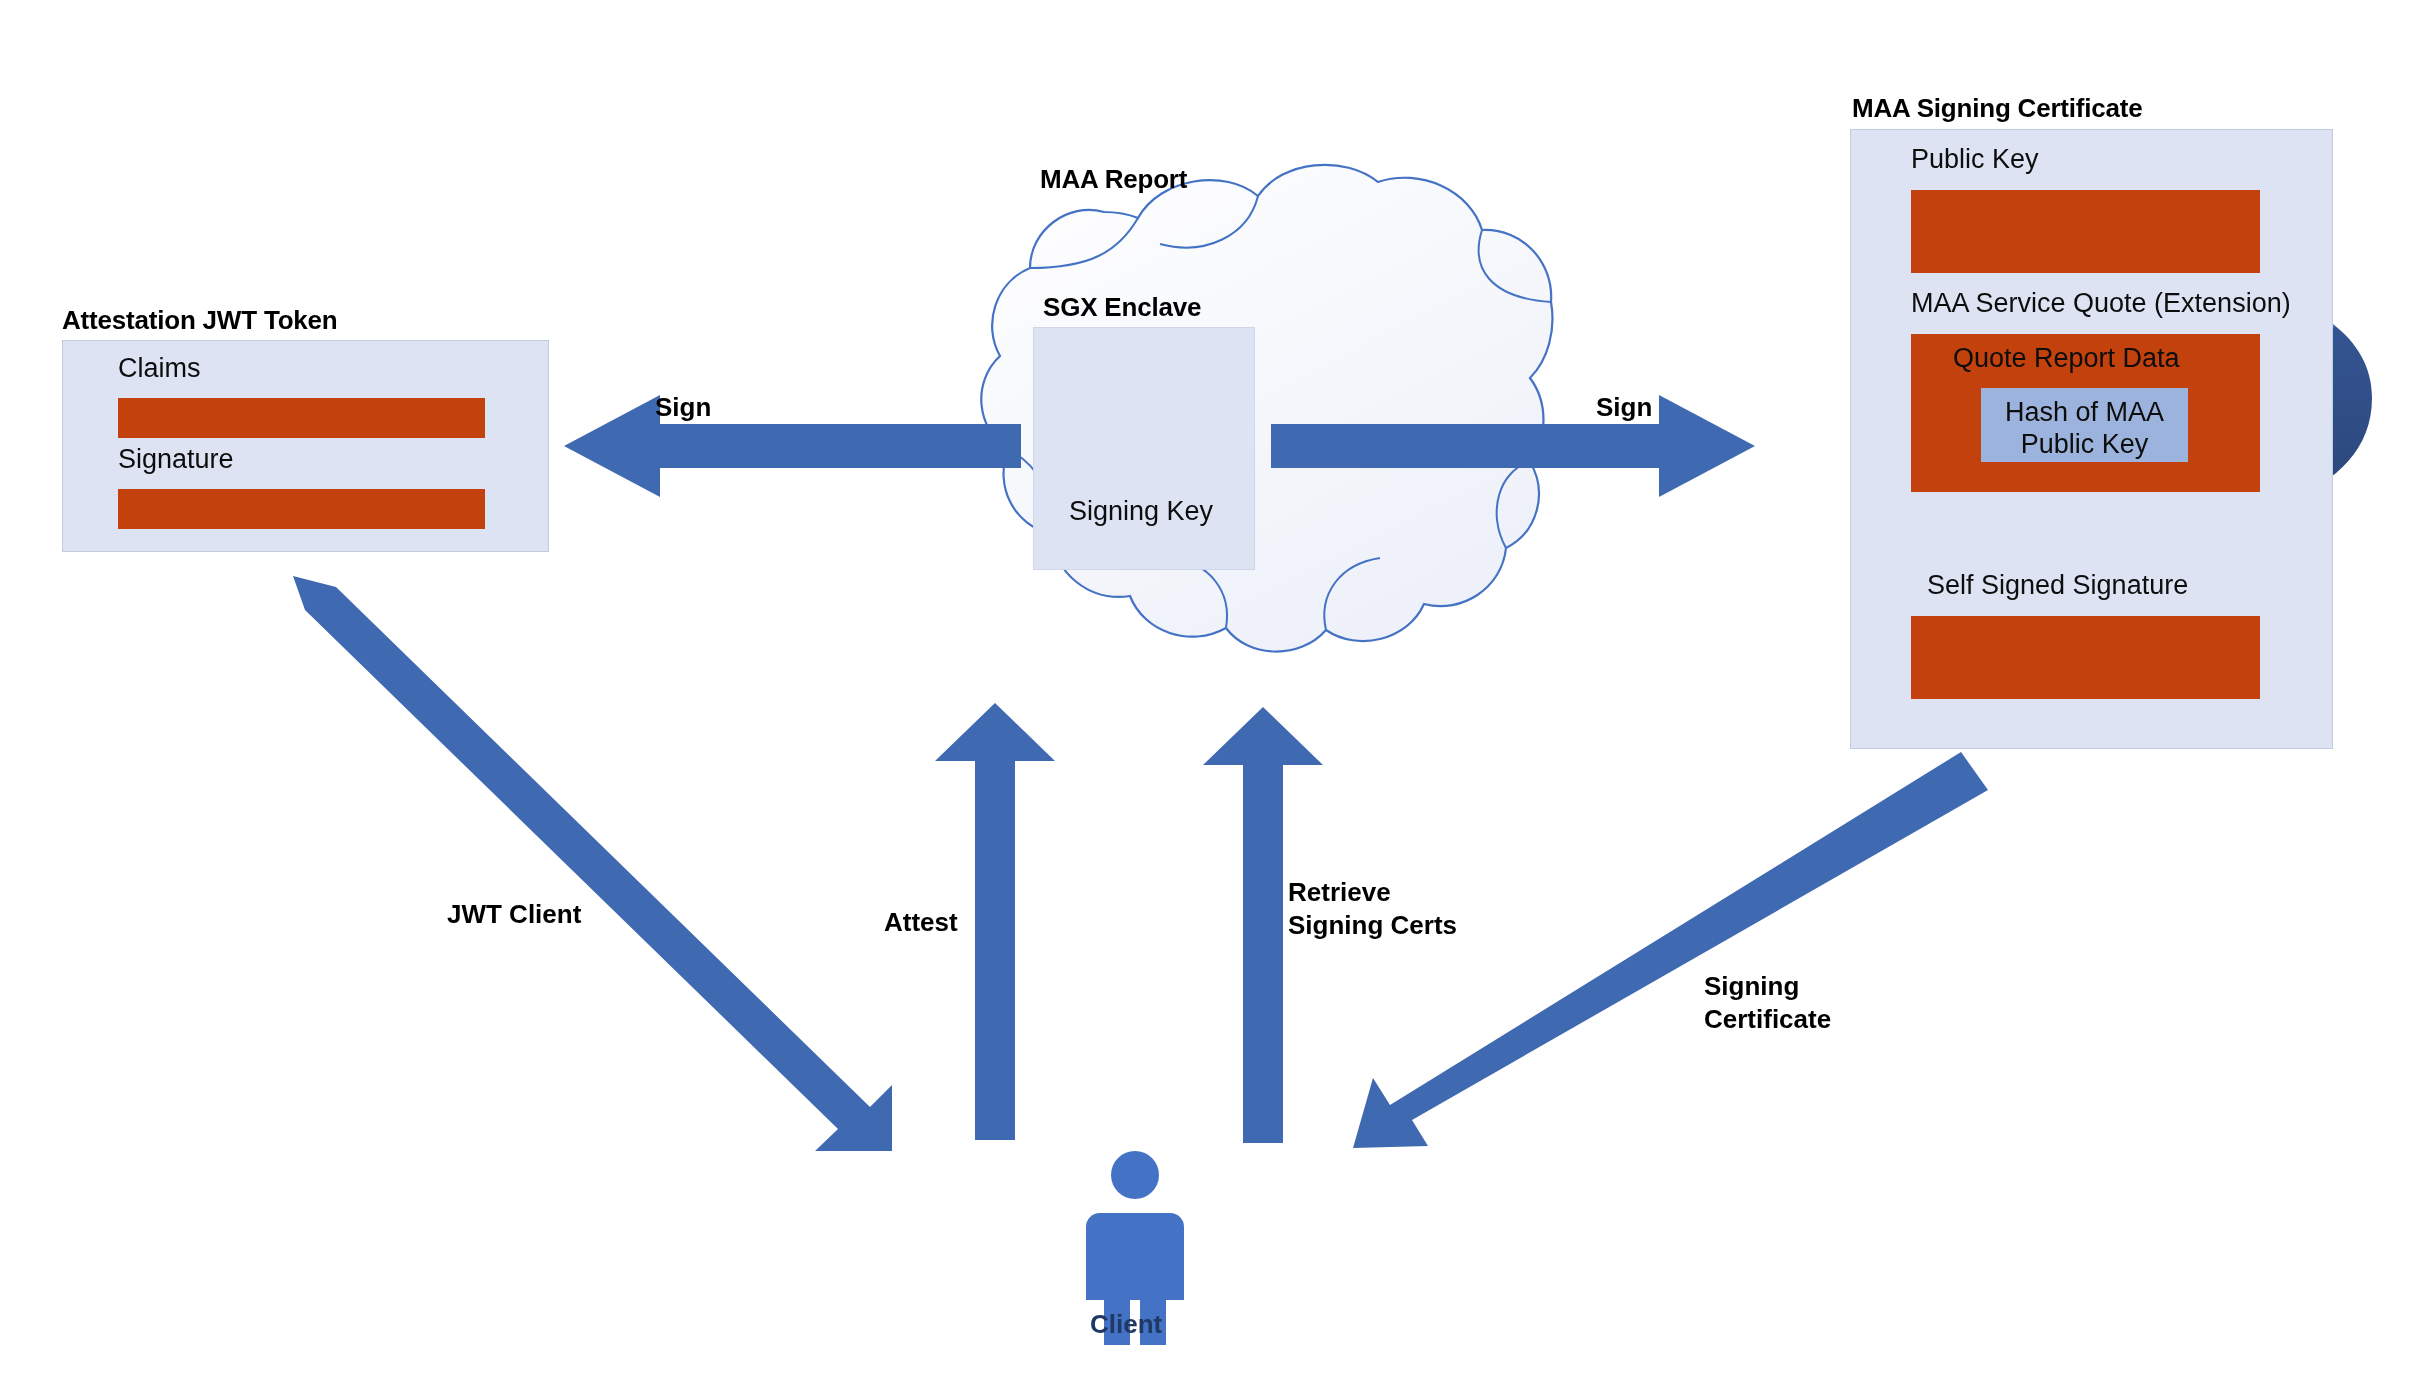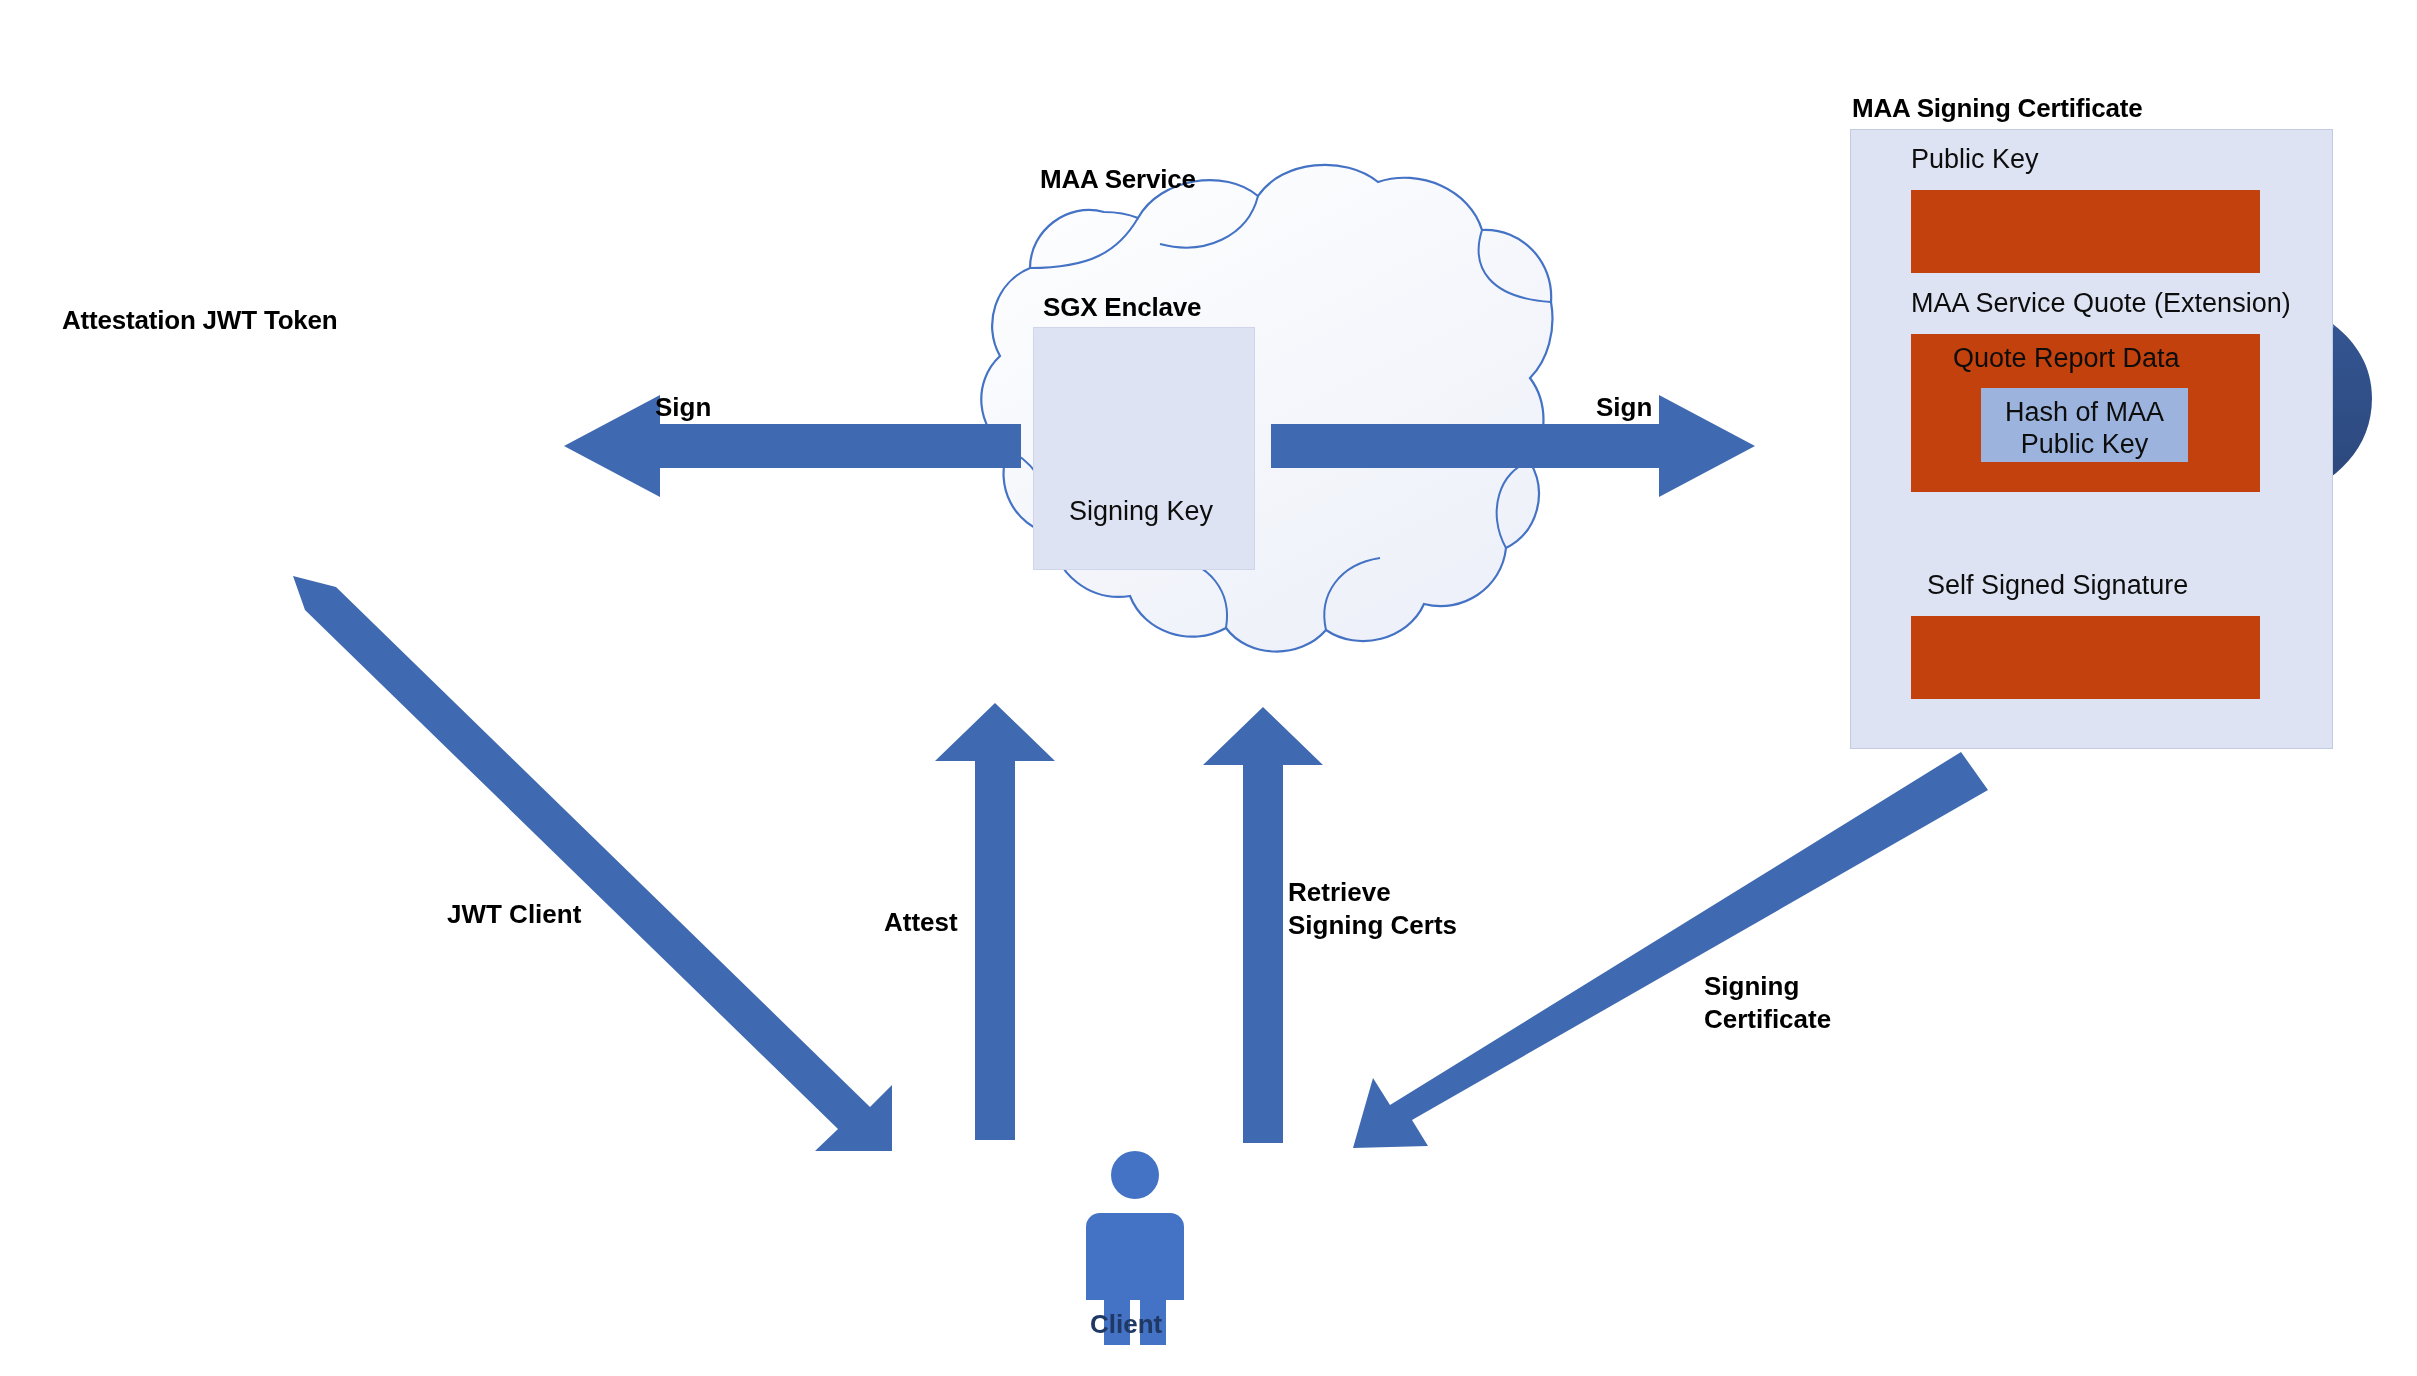--- a/index.html
+++ b/index.html
@@ -229,22 +229,28 @@
     <g>
       <circle cx="1135" cy="1175" r="24" fill="#4472C4"></circle>
       <path d="M 1100 1213 h 70 a 14 14 0 0 1 14 14 v 73 h -98 v -73 a 14 14 0 0 1 14 -14 z" fill="#4472C4"></path>
       <rect x="1104" y="1290" width="26" height="55" fill="#4472C4"></rect>
       <rect x="1140" y="1290" width="26" height="55" fill="#4472C4"></rect>
     </g>
   </svg>
 
   <div class="hdr" style="left:62px;top:305px;">Attestation JWT Token</div>
 
-
-  <div class="hdr" style="left:1040px;top:164px;">MAA Service</div>
+  <div class="panel" style="left:62px;top:340px;width:487px;height:212px;">
+    <div class="boxlbl" style="left:55px;top:12px;">Claims</div>
+    <div class="innerbox" style="left:55px;top:57px;width:367px;height:40px;"></div>
+    <div class="boxlbl" style="left:55px;top:103px;">Signature</div>
+    <div class="innerbox" style="left:55px;top:148px;width:367px;height:40px;"></div>
+  </div>
+
+  <div class="hdr" style="left:1040px;top:164px;">MAA Report</div>
 
   <div class="hdr" style="left:1043px;top:292px;">SGX Enclave</div>
 
   <div class="enclave" style="left:1033px;top:327px;width:222px;height:243px;"></div>
 
   <div class="boxlbl" style="left:1069px;top:496px;">Signing Key</div>
 
   <div class="hdr" style="left:1852px;top:93px;">MAA Signing Certificate</div>
 
   <div class="panel" style="left:1850px;top:129px;width:483px;height:620px;">

